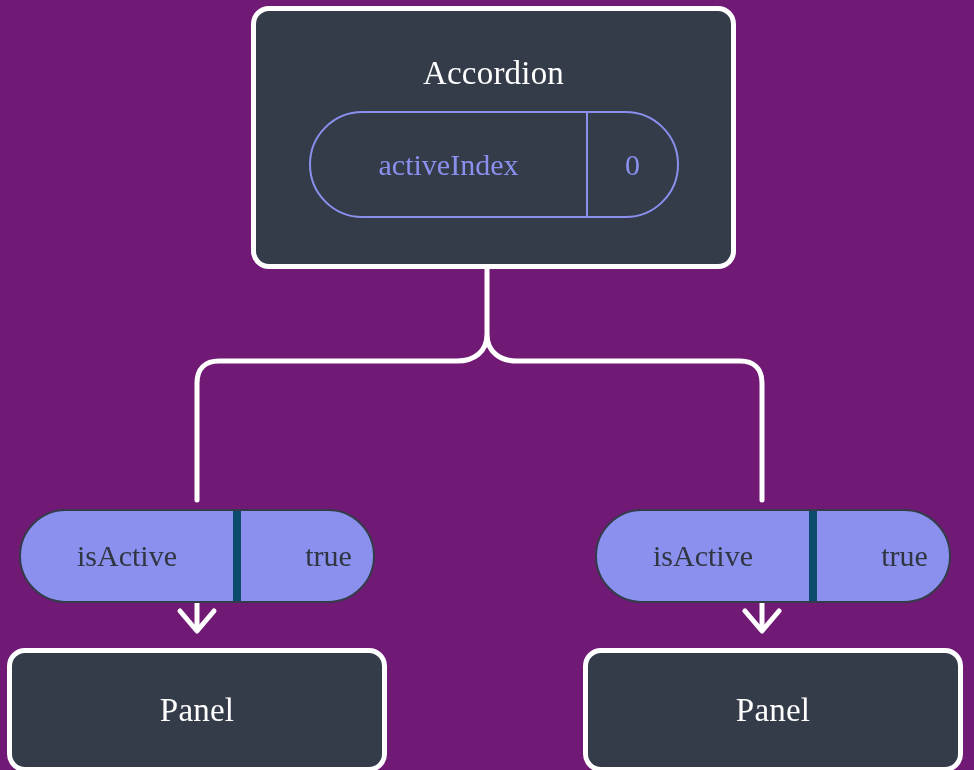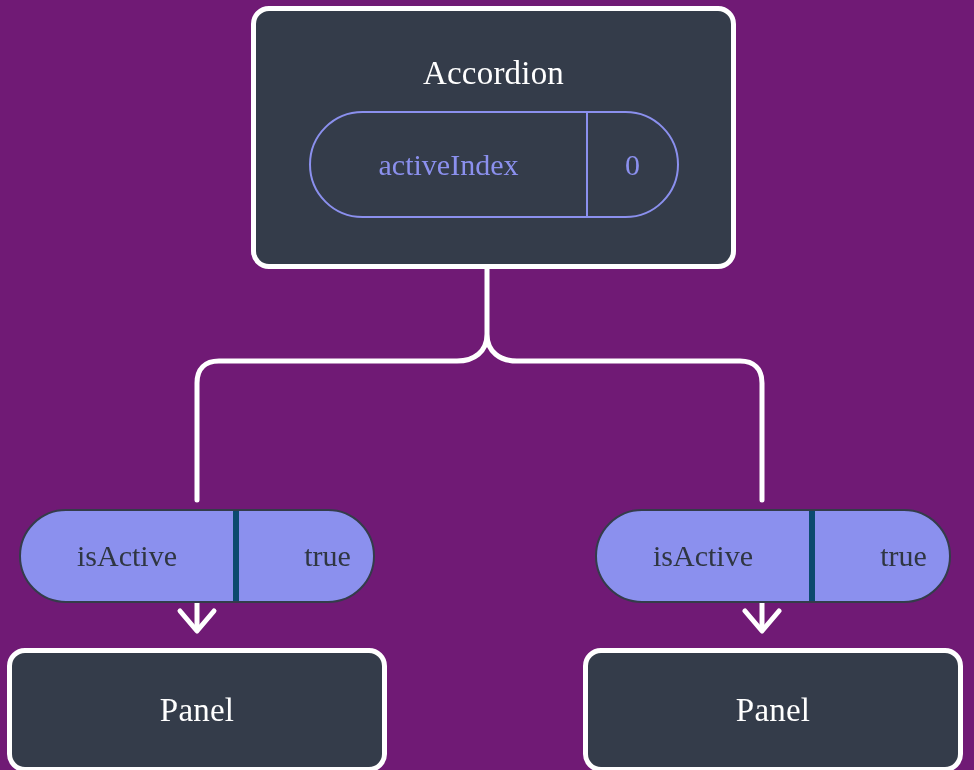--- a/index.html
+++ b/index.html
@@ -105,21 +105,21 @@
   
   .pill.filled {
     background: #8b90ee;
     border: 2px solid #343c4a;
   }
   .pill.filled .pill-key,
   .pill.filled .pill-val {
     color: #2f3642;
   }
   .pill.filled .pill-val {
-    border-left: 6px solid #0c4a6e;
+    border-left: 8px solid #0c4a6e;
     padding-left: 43px;
   }
 
   
   #pill-active-index {
     left: 309px;
     top: 111px;
     width: 370px;
     height: 107px;
   }

